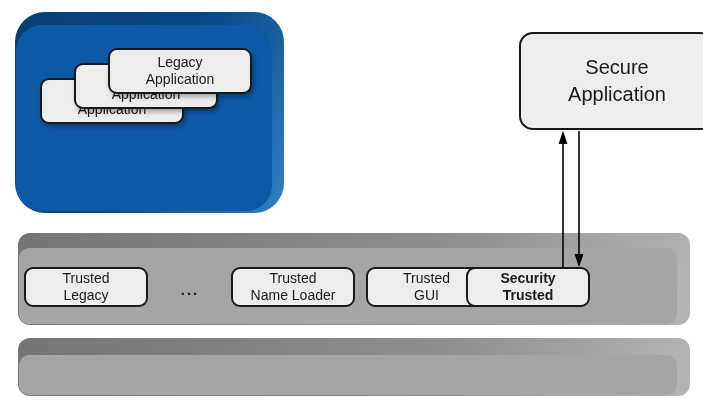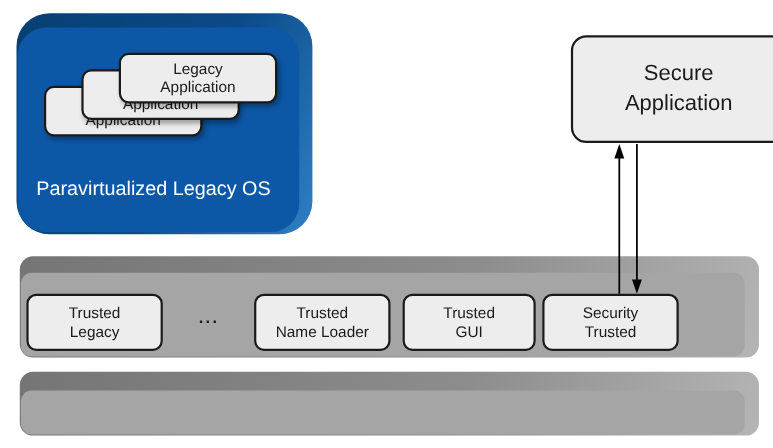--- a/index.html
+++ b/index.html
@@ -65,25 +65,25 @@
     font-size:14px;line-height:17px;
     box-sizing:border-box;
   }
   .appbox{
     width:144px;height:46px;
     box-shadow:2px 3px 4px rgba(0,0,0,0.30);
   }
   .appbox.back{left:40px;top:78px;z-index:1;}
   .appbox.mid{left:74px;top:63px;z-index:2;}
   .appbox.front{left:108px;top:48px;z-index:3;}
-  .svc{height:52px;z-index:2;}
+  .svc{height:40px;z-index:2;}
   .svc-loader{left:24px;top:267px;width:124px;}
   .svc-nameserver{left:231px;top:267px;width:124px;}
   .svc-gui{left:366px;top:267px;width:121px;}
-  .svc-policy{left:493px;top:267px;width:124px;}
+  .svc-policy{left:466px;top:267px;width:124px;font-weight:bold;}
   .secure-box{
     left:472px;top:32px;width:196px;height:98px;
     border-radius:14px;
     font-size:20px;line-height:27px;
     border-width:2px;
     box-shadow:none;
     z-index:2;
     margin-left:47px;
   }
   
@@ -129,21 +129,20 @@
   </div>
   <div class="cbox appbox mid">
     <span class="line">Legacy</span>
     <span class="line">Application</span>
   </div>
   <div class="cbox appbox front">
     <span class="line">Legacy</span>
     <span class="line">Application</span>
   </div>
 
-  <div class="os-label">Paravirtualized Legacy OS</div>
 
   <div class="cbox secure-box">
     <span class="line">Secure</span>
     <span class="line">Application</span>
   </div>
 
   <div class="slab gray-slab services-slab">
     <div class="face"></div>
   </div>
 

